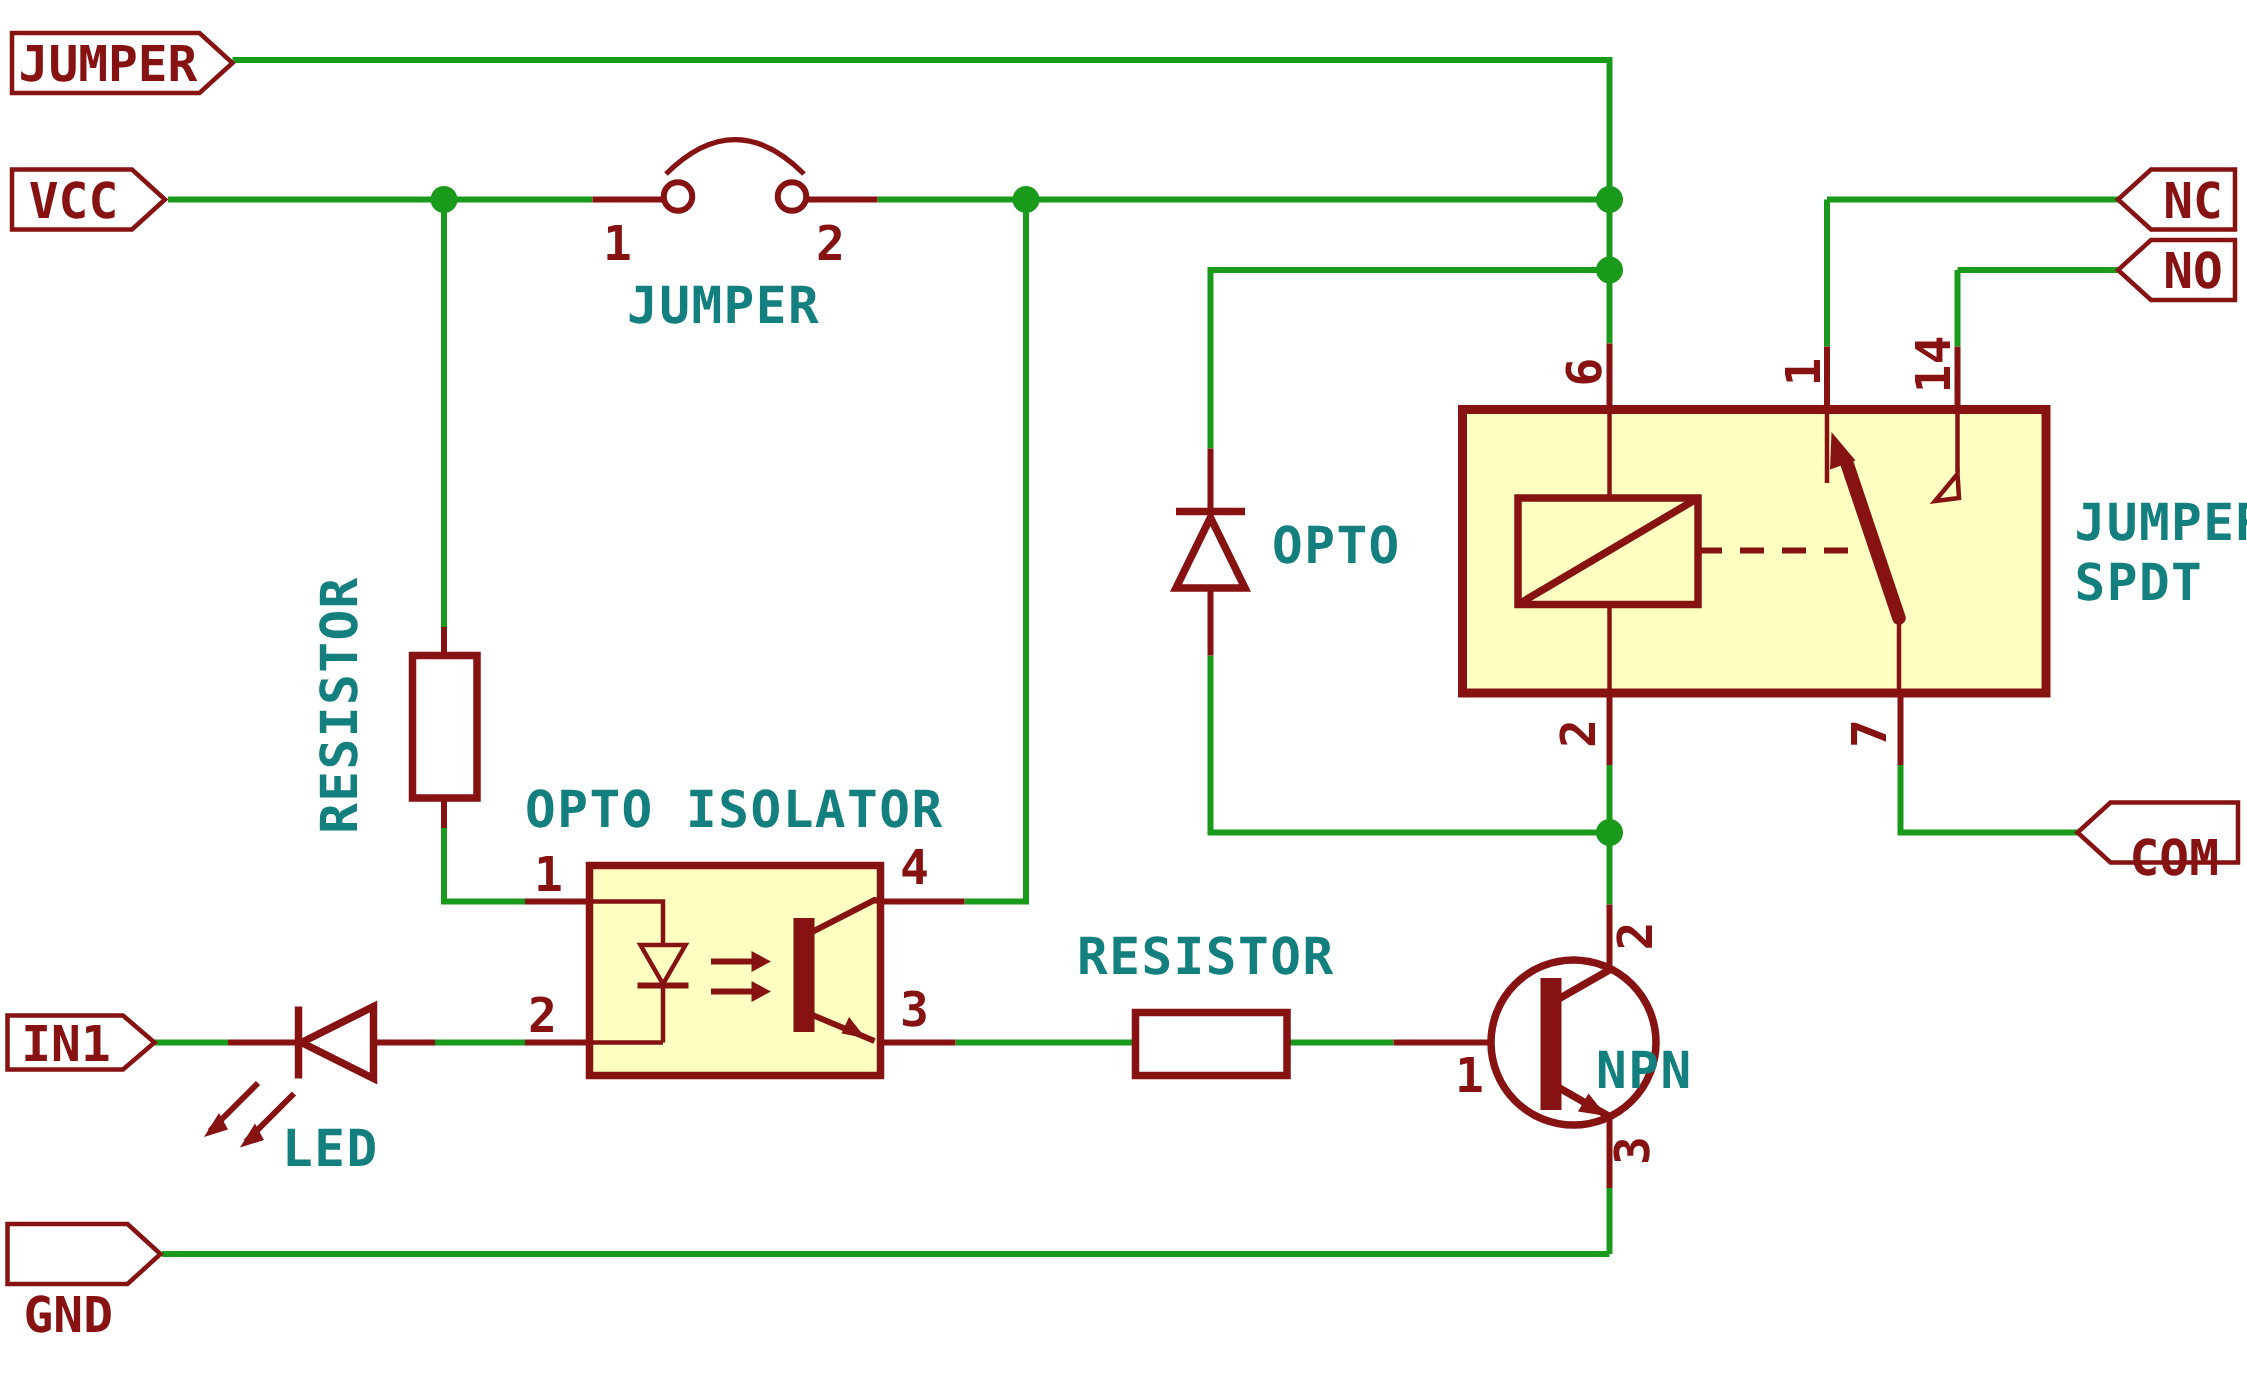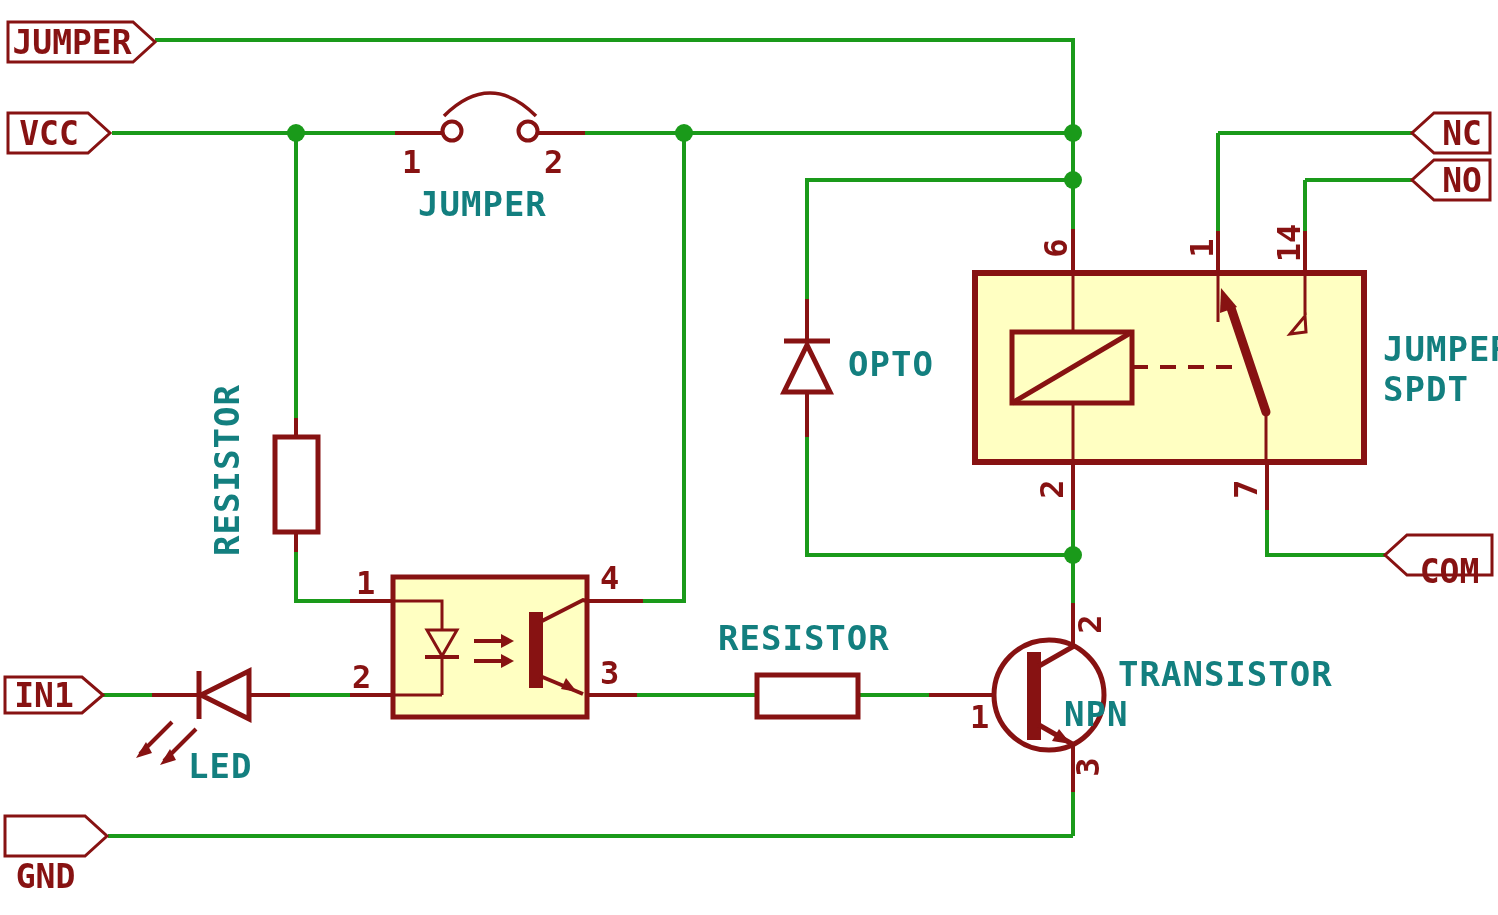--- a/index.html
+++ b/index.html
@@ -154,24 +154,24 @@
   <div class="flagtxt" style="left:8px;top:22px;width:128px;height:40px;">JUMPER</div>
   <div class="flagtxt" style="left:8px;top:113px;width:82px;height:40px;text-align:center;">VCC</div>
   <div class="flagtxt" style="left:5px;top:677px;width:78px;height:36px;">IN1</div>
   <div class="flagtxt" style="left:5px;top:856px;width:81px;height:40px;">GND</div>
   <div class="flagtxt" style="left:1434px;top:113px;width:56px;height:40px;">NC</div>
   <div class="flagtxt" style="left:1434px;top:160px;width:56px;height:40px;">NO</div>
   <div class="flagtxt" style="left:1407px;top:535px;width:85px;height:40px;margin-top:16px;">COM</div>
 
   <div class="lbl cname" style="left:418px;top:187px;">JUMPER</div>
   <div class="lbl cname rot" style="left:137px;top:452px;width:180px;height:36px;">RESISTOR</div>
+  <div class="lbl cname" style="left:350px;top:523px;">OPTO ISOLATOR</div>
   <div class="lbl cname" style="left:188px;top:749px;">LED</div>
   <div class="lbl cname" style="left:718px;top:621px;">RESISTOR</div>
   <div class="lbl cname" style="left:848px;top:347px;">OPTO</div>
-  <div class="lbl cname" style="left:1118px;top:657px;">TRANSISTOR</div>
   <div class="lbl cname" style="left:1064px;top:697px;">NPN</div>
   <div class="lbl cname" style="left:1383px;top:332px;">JUMPER</div>
   <div class="lbl cname" style="left:1383px;top:372px;">SPDT</div>
 
   <div class="lbl pin" style="left:402px;top:146px;">1</div>
   <div class="lbl pin" style="left:544px;top:146px;">2</div>
   <div class="lbl pin" style="left:356px;top:567px;">1</div>
   <div class="lbl pin" style="left:352px;top:661px;">2</div>
   <div class="lbl pin" style="left:600px;top:562px;">4</div>
   <div class="lbl pin" style="left:600px;top:657px;">3</div>

